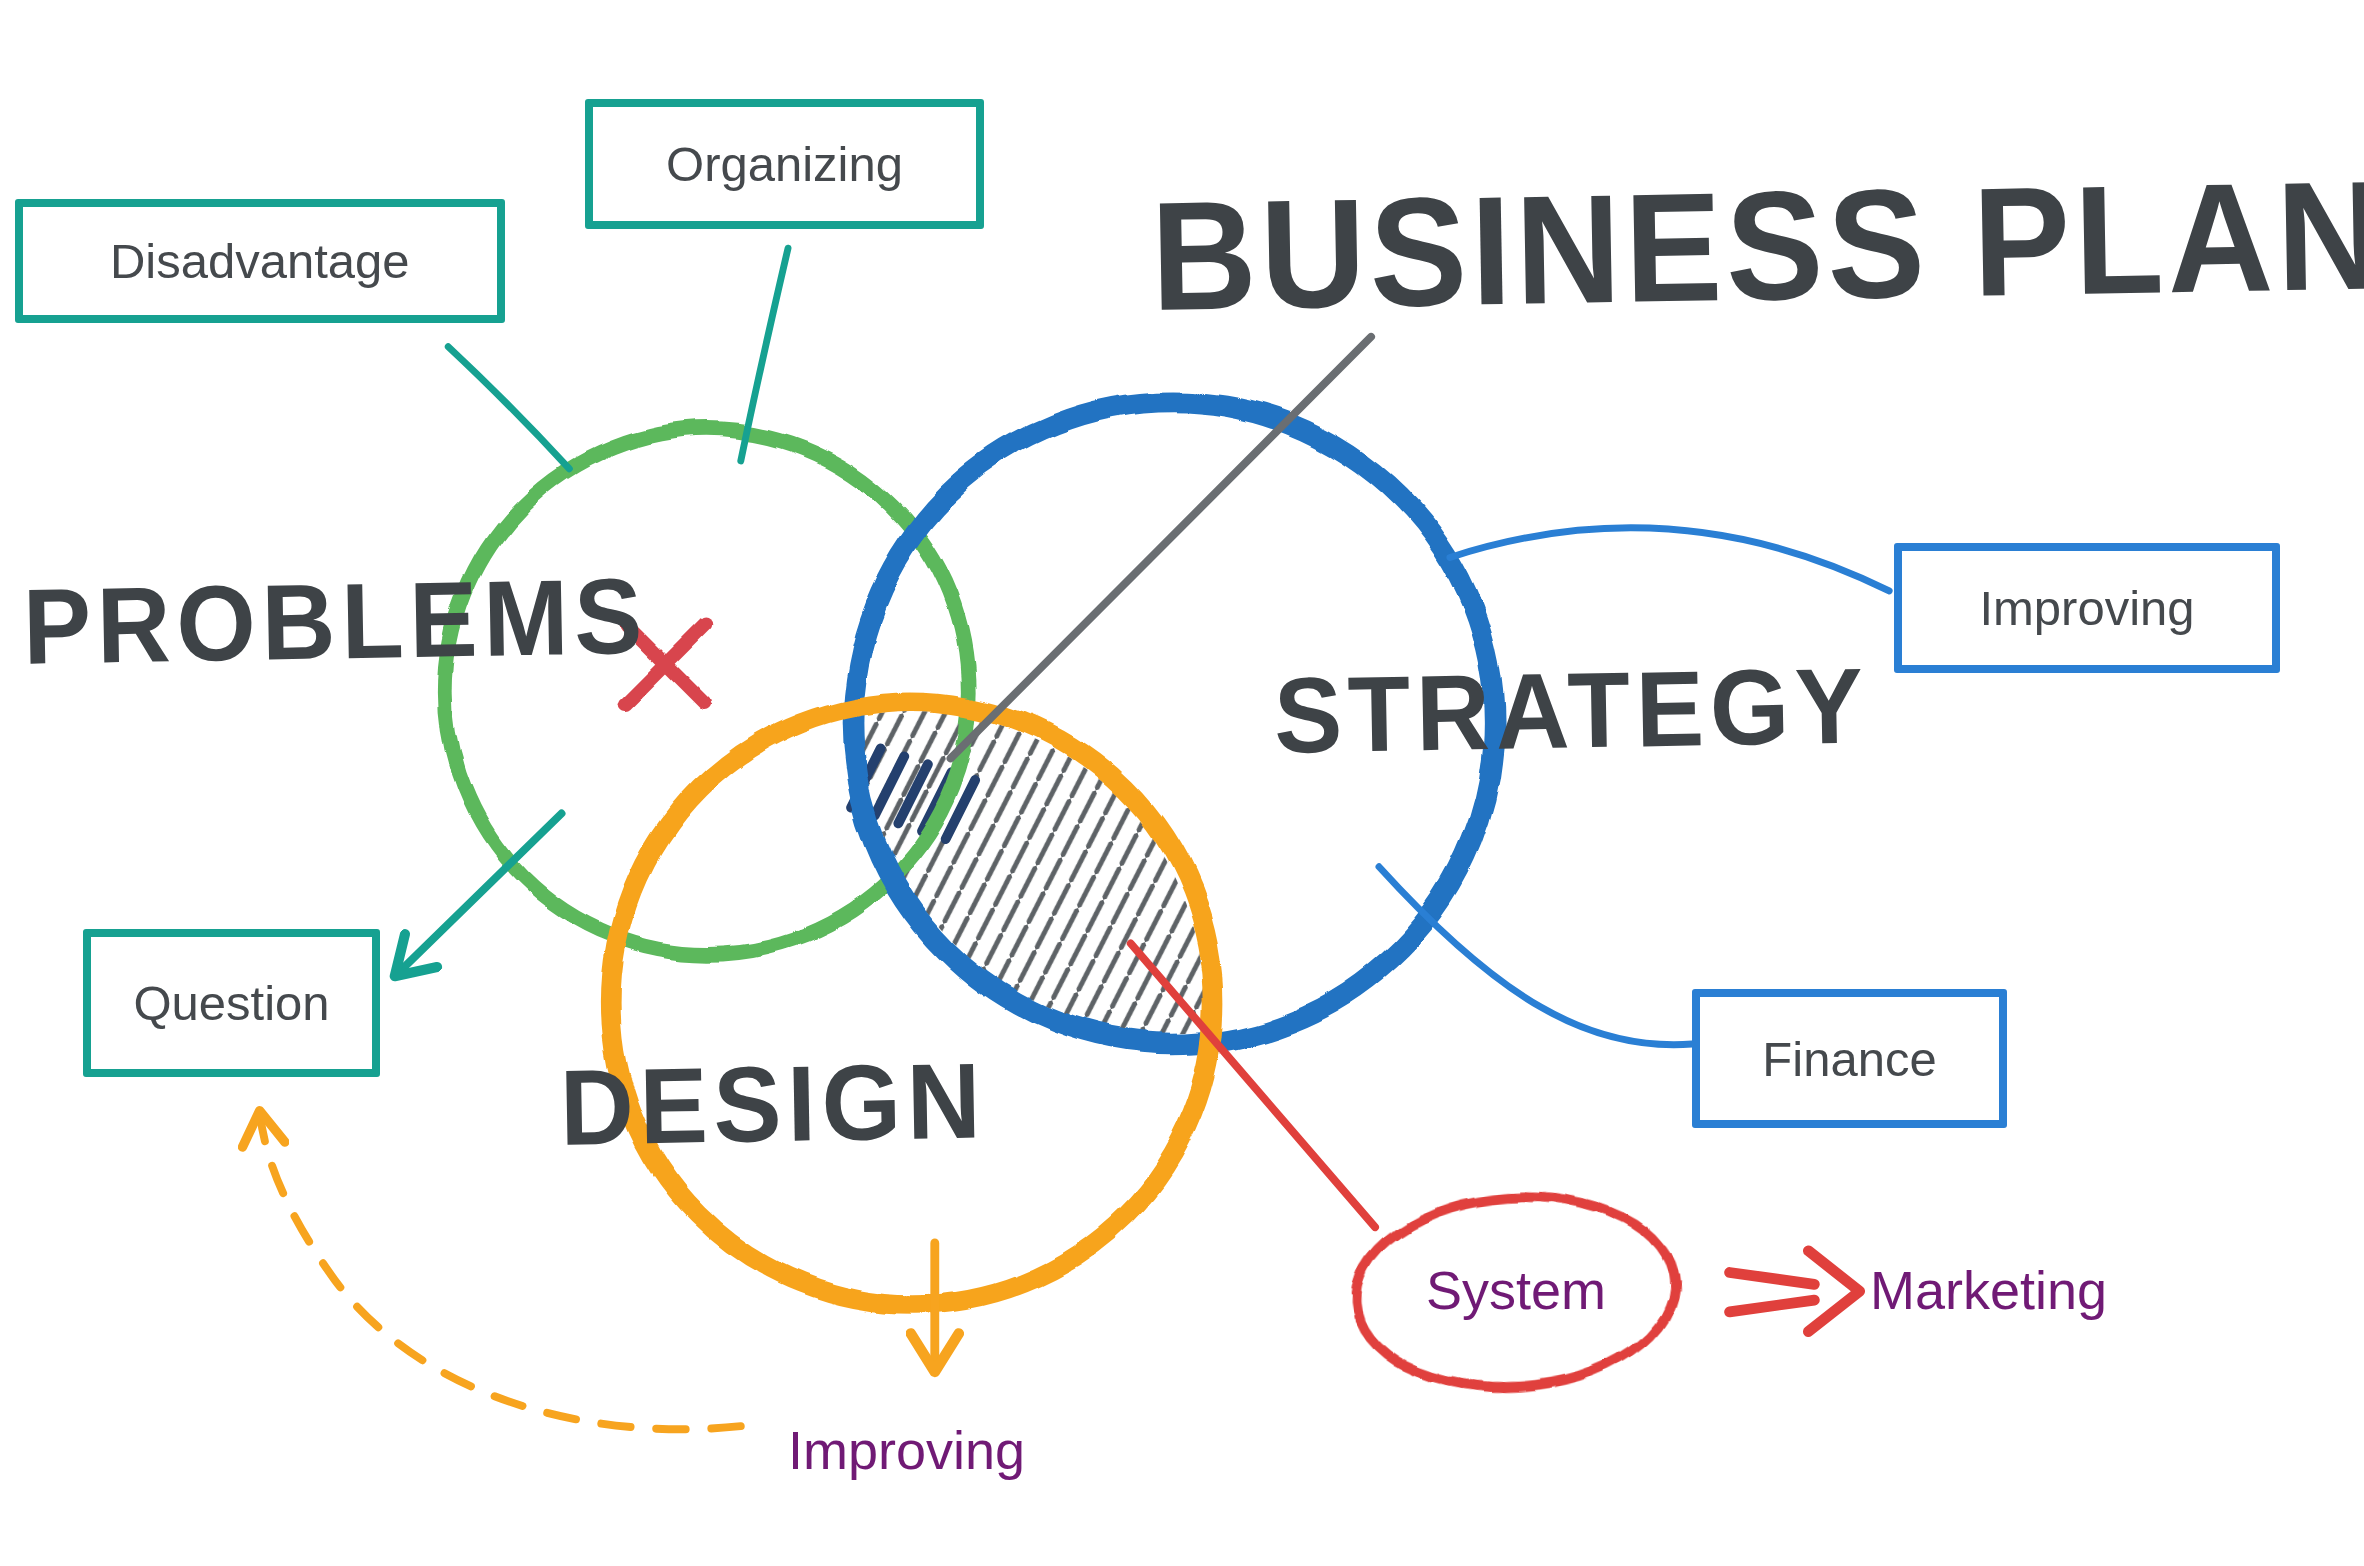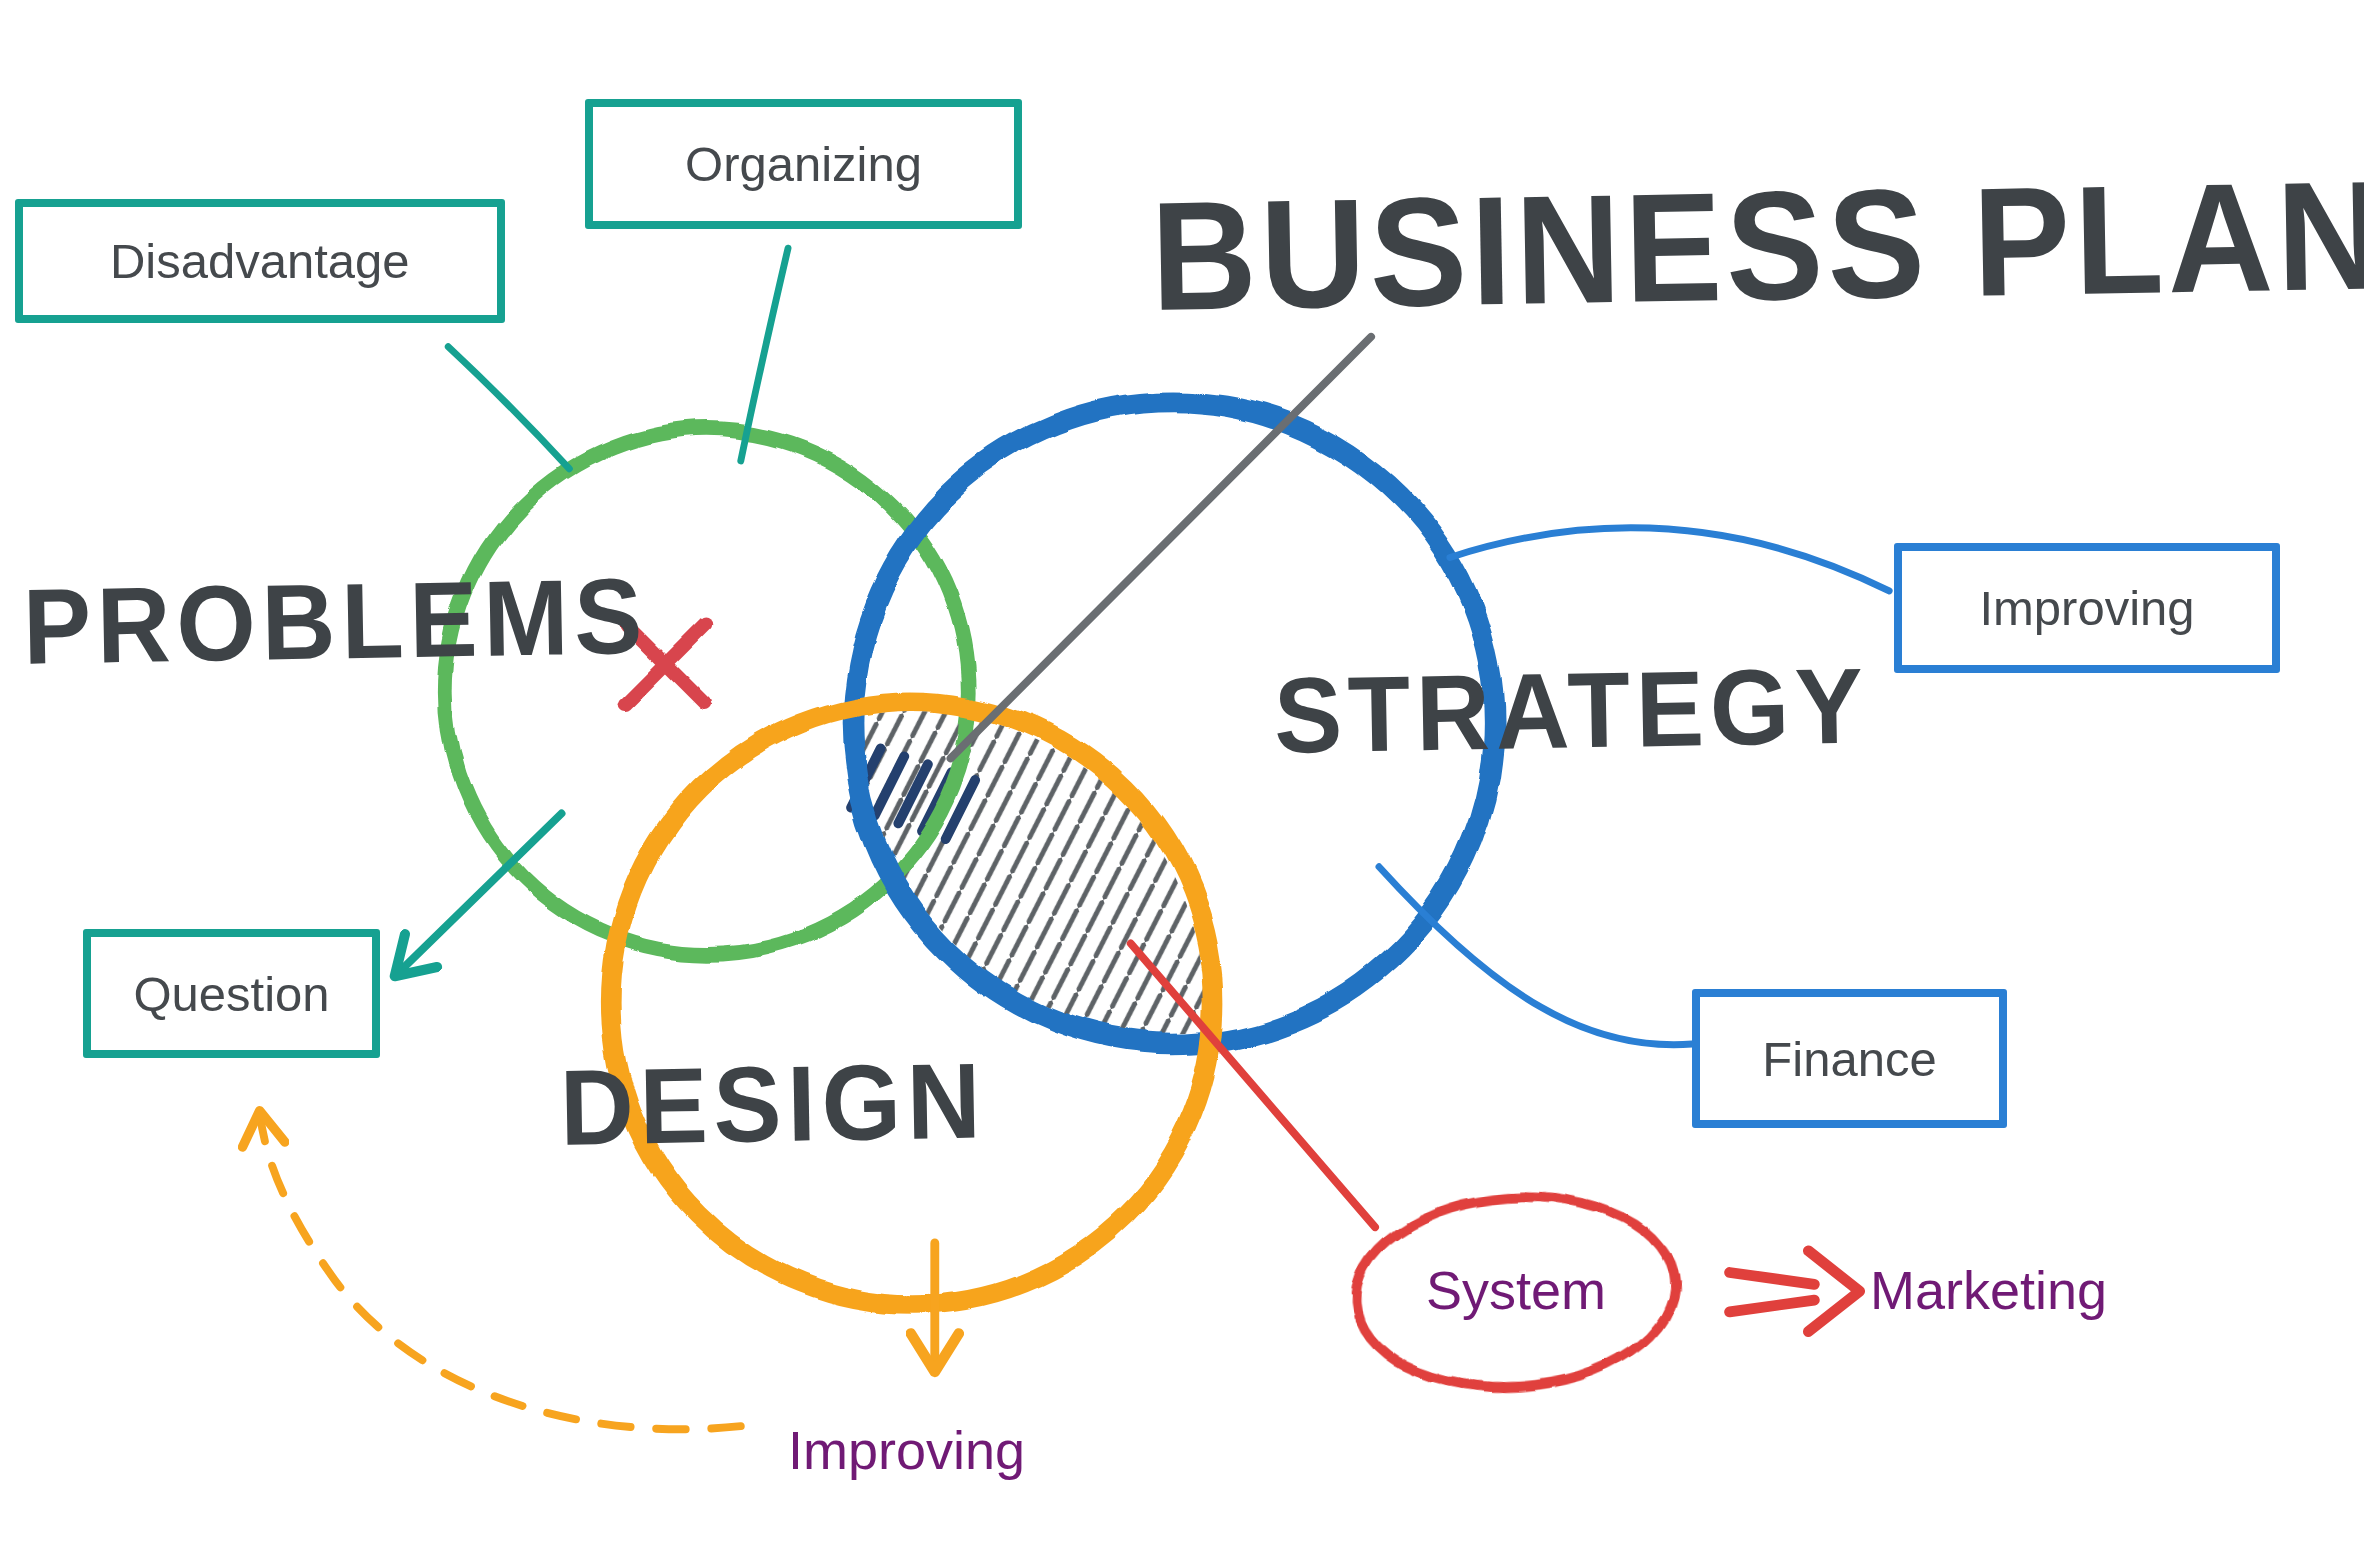--- a/index.html
+++ b/index.html
@@ -117,30 +117,30 @@
   </svg>
 
   <h1 class="brush title">BUSINESS PLAN</h1>
   <div class="brush section problems">PROBLEMS</div>
   <div class="brush section strategy">STRATEGY</div>
   <div class="brush section design">DESIGN</div>
 
   <div class="label-box box-teal" style="left:14.8px; top:199px; width:490px; height:124px;">
     <span>Disadvantage</span>
   </div>
-  <div class="label-box box-teal" style="left:585px; top:99px; width:437px; height:130px;">
+  <div class="label-box box-teal" style="left:585px; top:99px; width:399px; height:130px;">
     <span>Organizing</span>
   </div>
   <div class="label-box box-blue" style="left:1894px; top:543px; width:386px; height:130px;">
     <span>Improving</span>
   </div>
   <div class="label-box box-blue" style="left:1692px; top:989px; width:315px; height:139px;">
     <span>Finance</span>
   </div>
-  <div class="label-box box-teal" style="left:83px; top:929px; width:297px; height:129px;">
+  <div class="label-box box-teal" style="left:83px; top:929px; width:297px; height:148px;">
     <span>Question</span>
   </div>
 
   <div class="note system">System</div>
   <div class="note improving">Marketing</div>
   <div class="note innovation">Improving</div>
 
 </div>
 
 

